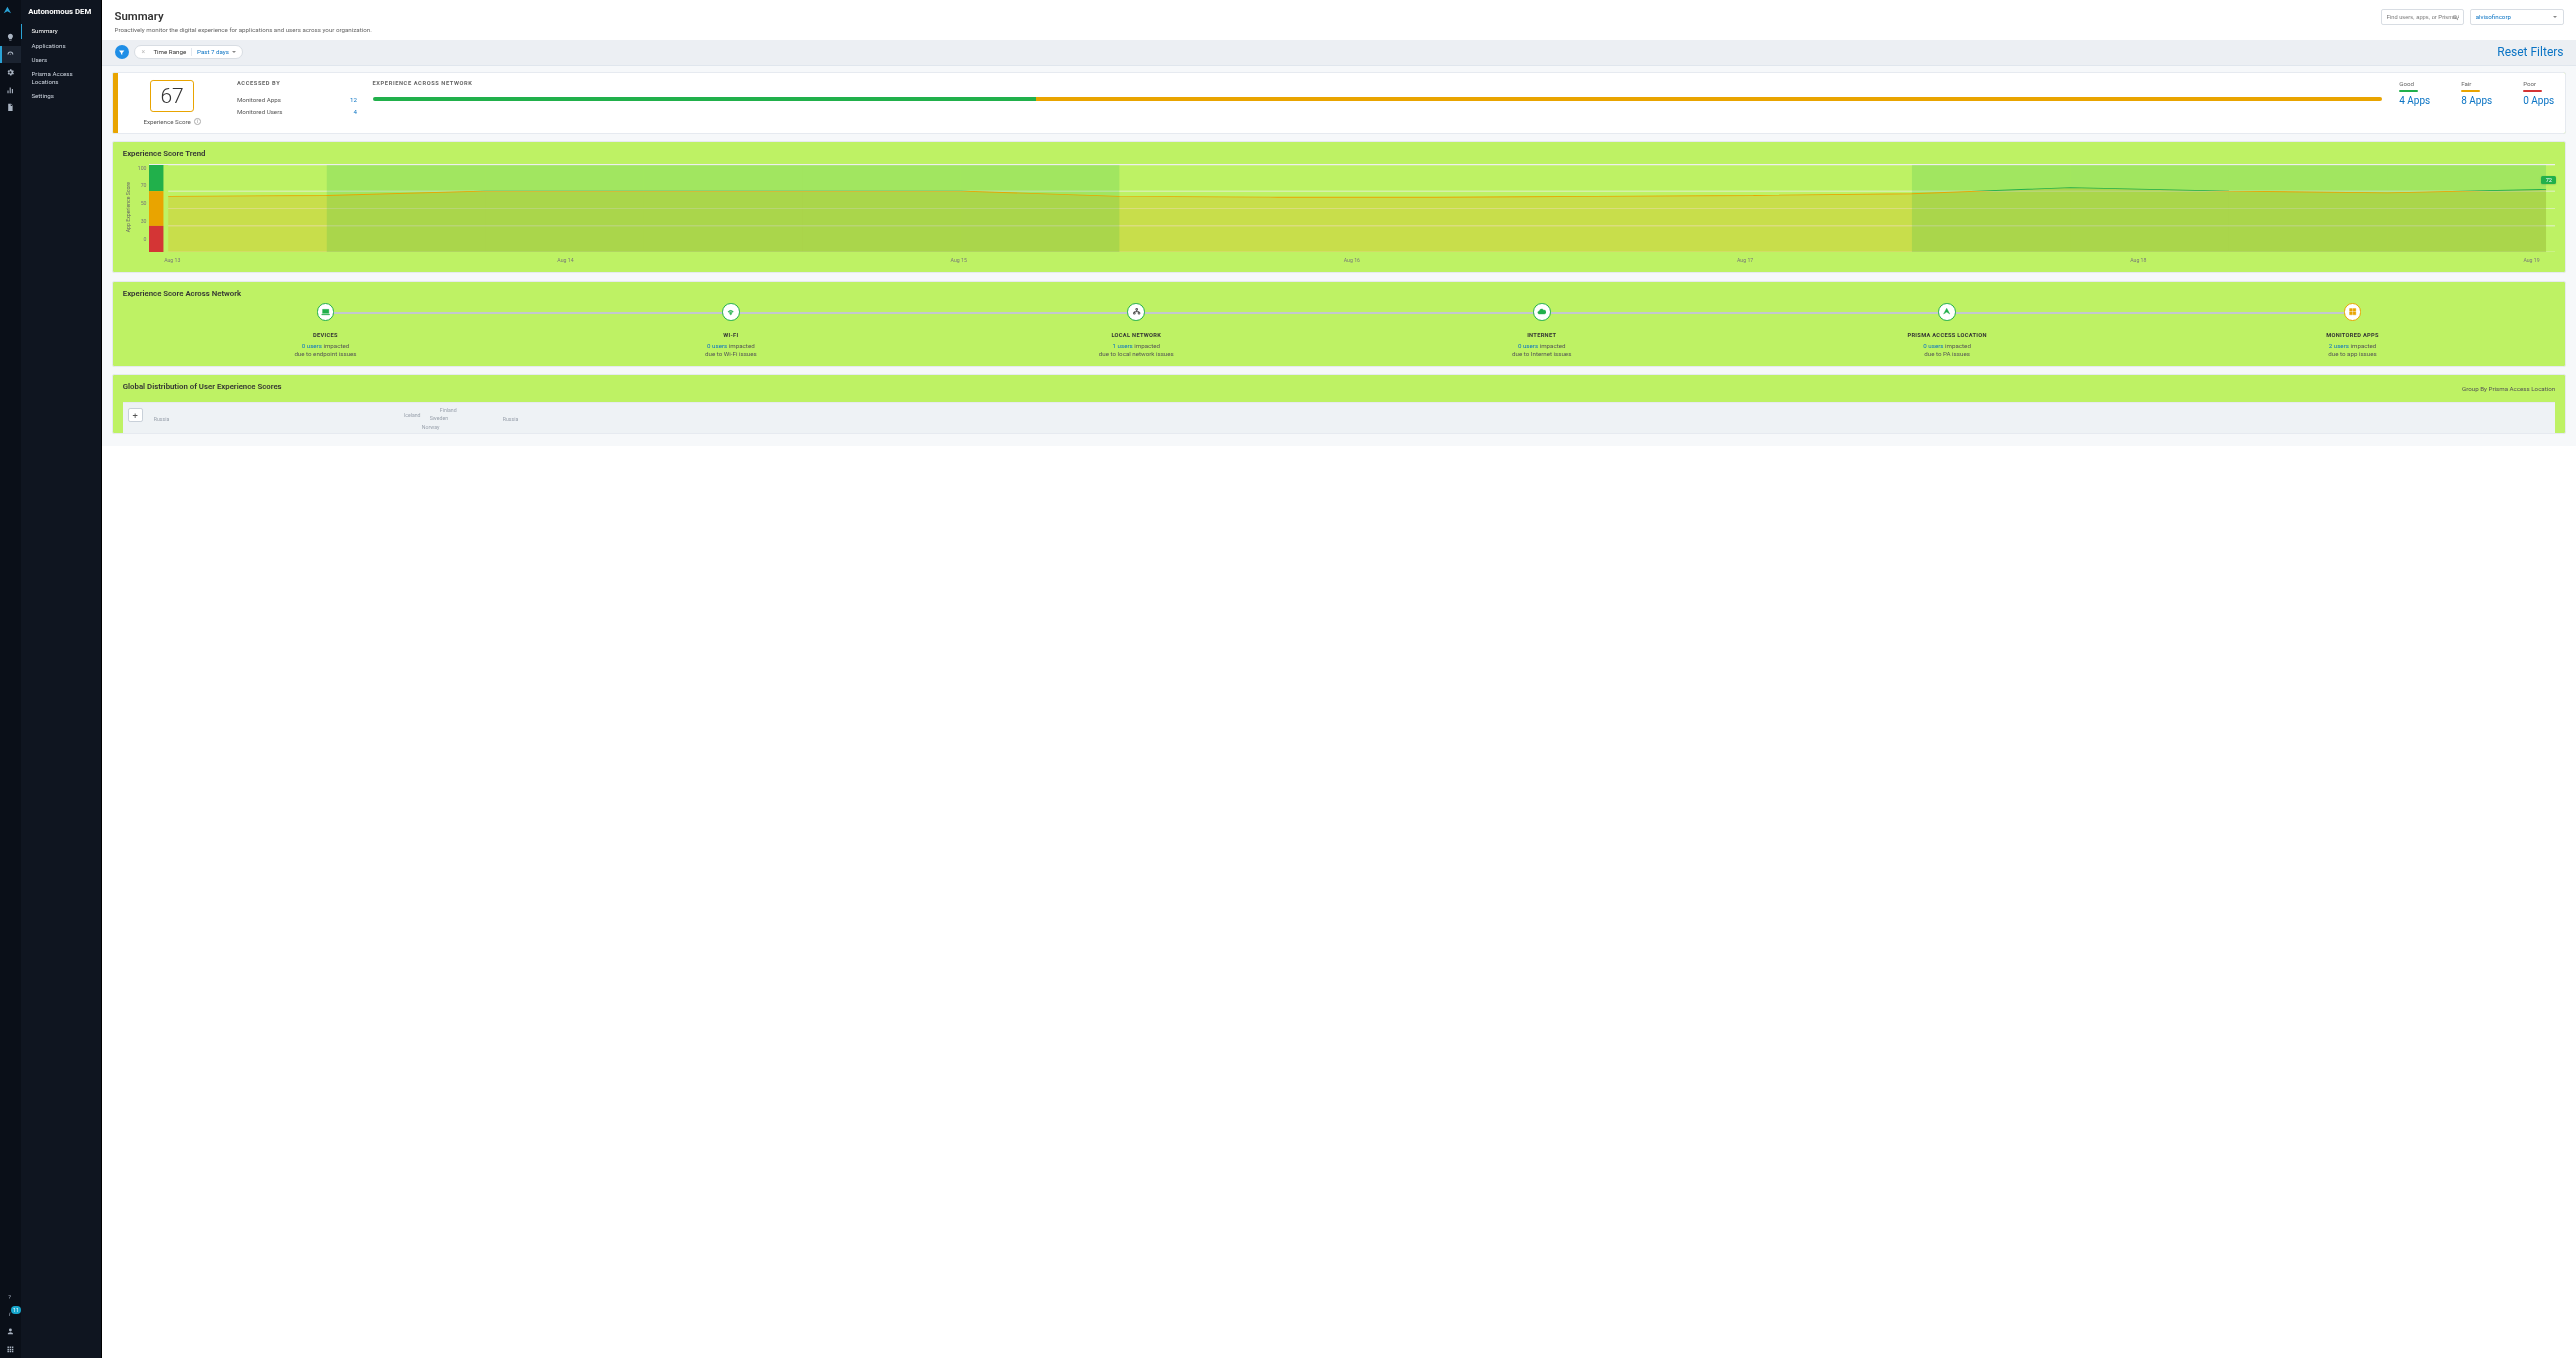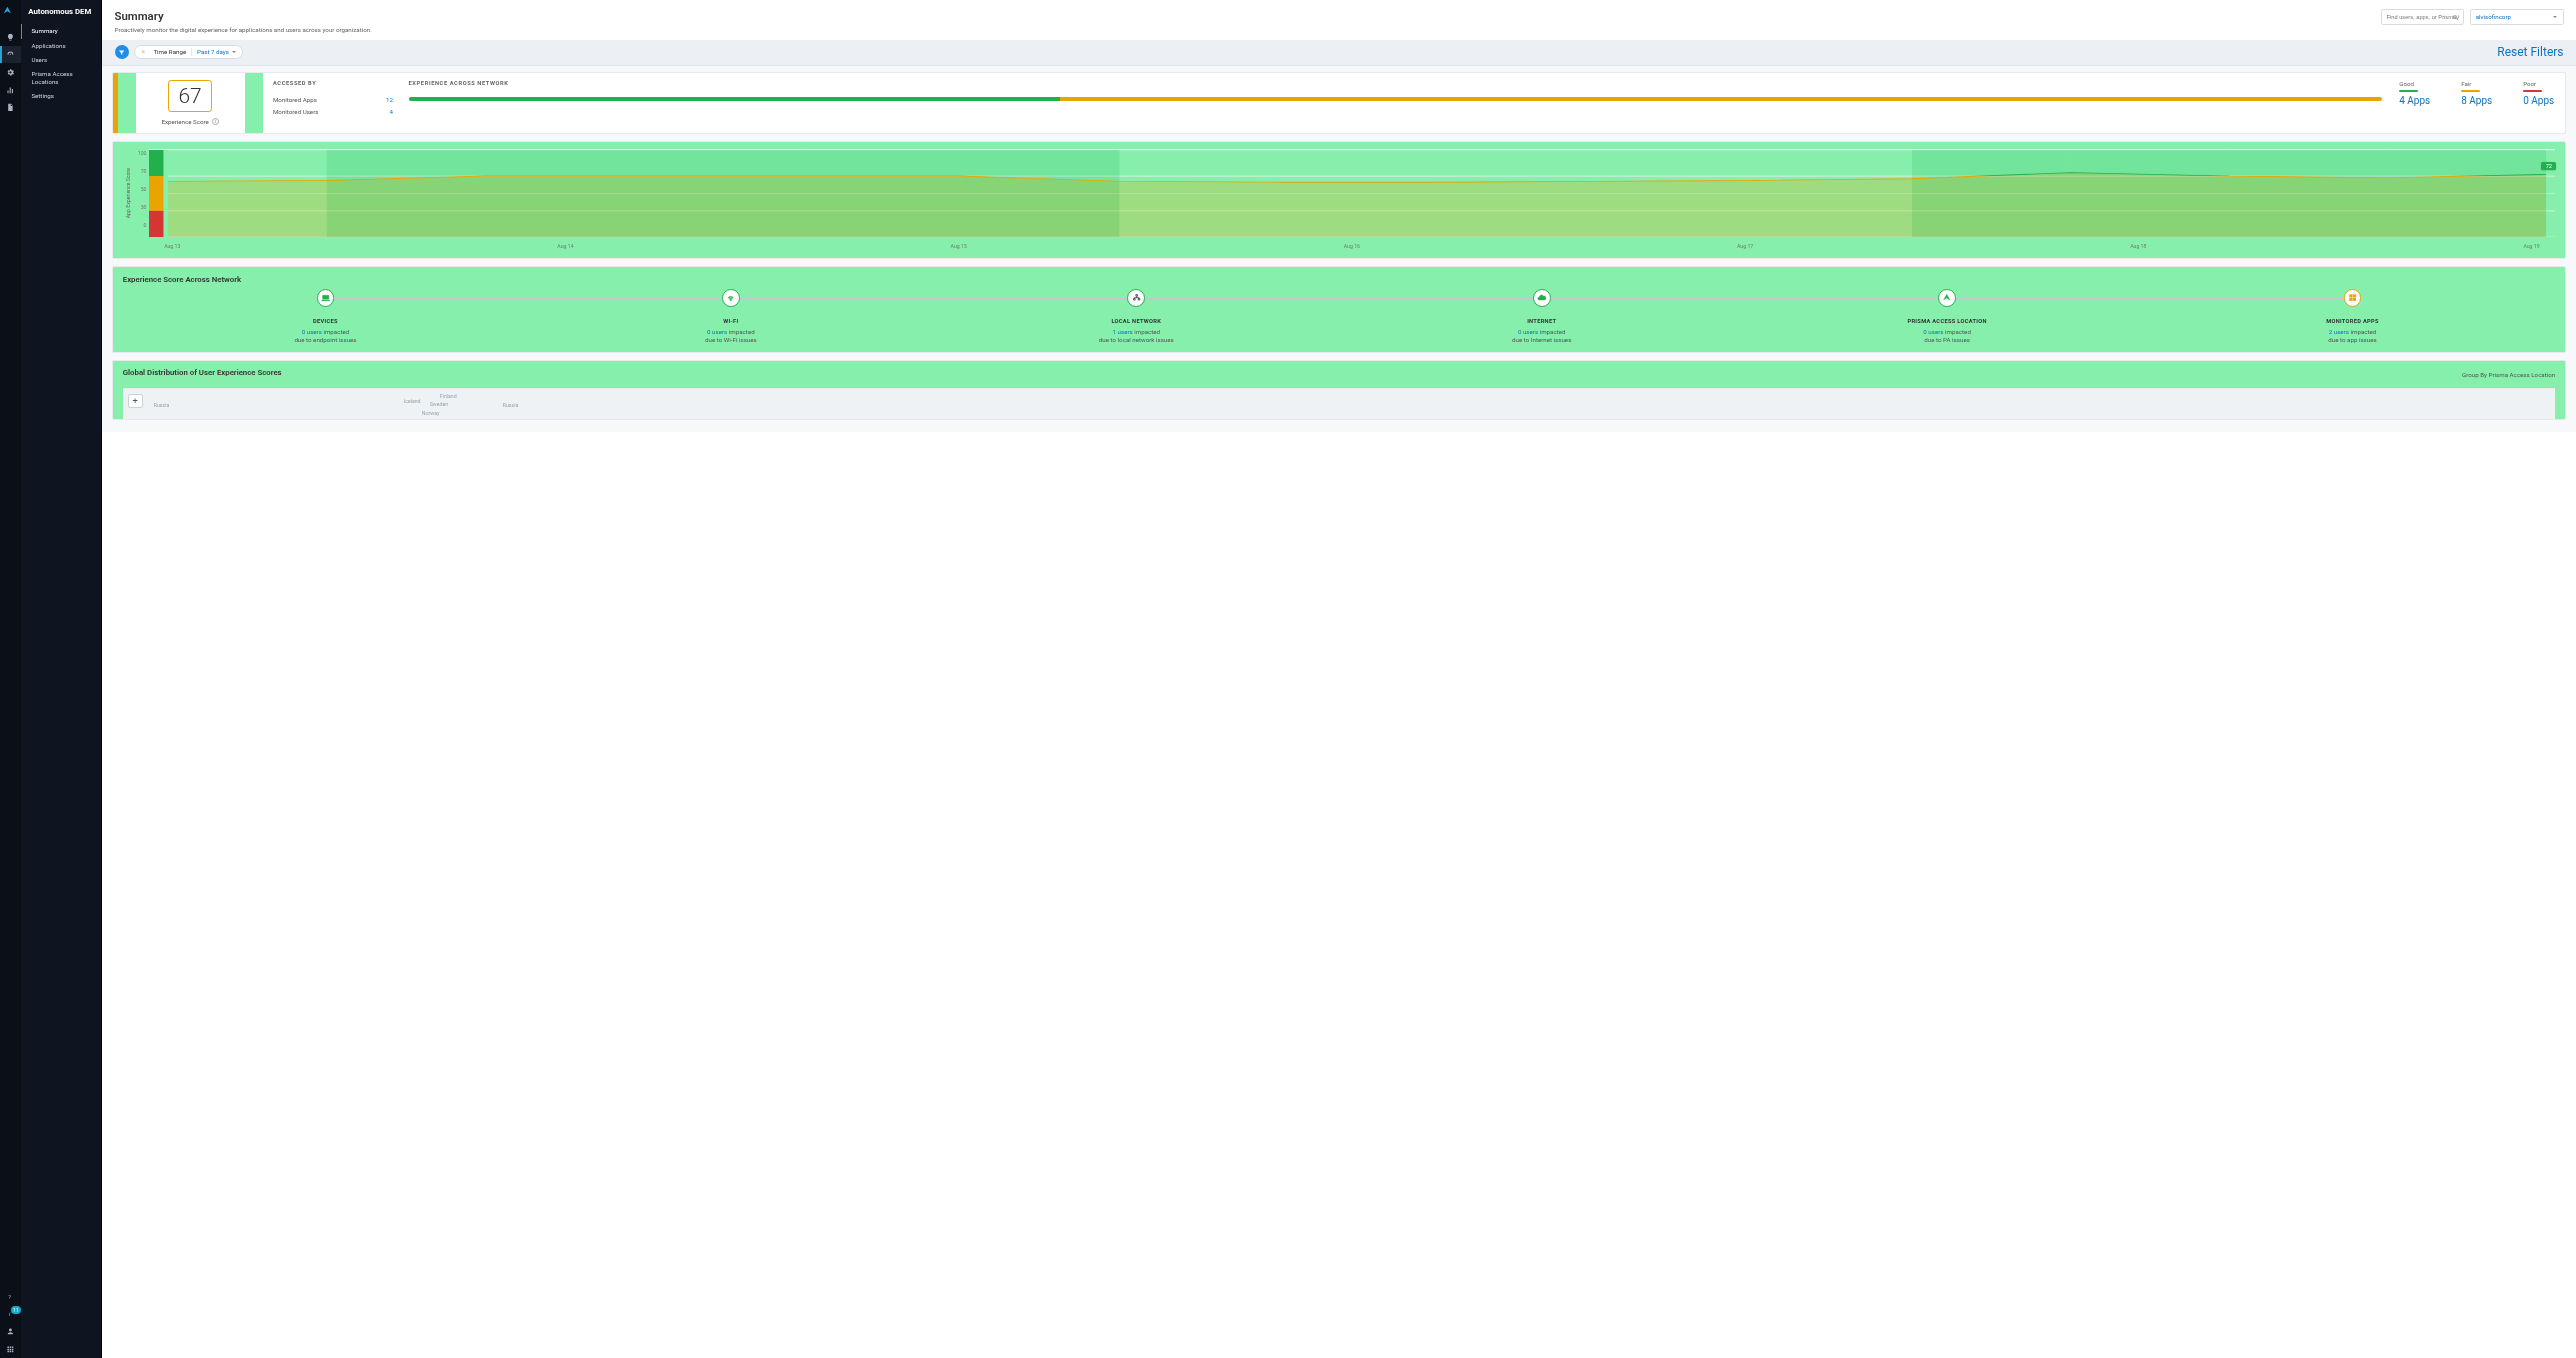--- a/index.html
+++ b/index.html
@@ -42,21 +42,21 @@
 
 .filterbar { background:#eceff3; padding:5.2px 12.5px; display:flex; align-items:center; gap:5.2px; border-bottom:0.5px solid #e0e6ed; }
 .filter-btn { width:14.6px; height:14.6px; border-radius:50%; background:#1f8ee6; display:flex; align-items:center; justify-content:center; cursor:pointer; }
 .chip { background:#fff; border:0.5px solid #d8dde3; border-radius:8.3px; height:14.6px; display:flex; align-items:center; padding:0 6.2px; font-size:6.2px; gap:5.2px; }
 .chip .sep { width:0.5px; height:8.3px; background:#e2e7ee; }
 .chip .val { color:#0b74c4; display:flex; align-items:center; gap:3.1px;}
 .reset { margin-left:auto; color:#0b74c4; font-size:12px; cursor:pointer; }
 
 
 .content { padding:6.2px 10.4px 12.5px; background:#f6f8fa; display:flex; flex-direction:column; gap:7.3px; }
-.card { background:#86efac; border:0.5px solid #e6eaf0; border-radius:2.1px; padding:7.3px 9.4px;gap:18px; }
+.card { background:#bef264; border:0.5px solid #e6eaf0; border-radius:2.1px; padding:7.3px 9.4px; }
 
 
 .sumrow { display:flex; align-items:stretch; padding:0 0 0 0; border-radius:2.1px; overflow:hidden; }
 .sumrow .accent { width:4.2px; background:#e9a400; }
 .scorebox { width:109px; display:flex; flex-direction:column; align-items:center; justify-content:center; padding:7.3px 5.2px; position:relative; background:#fff; }
 .scorebox .scoreframe { border:0.5px solid #e9a400; border-radius:3.1px; padding:3.1px 9.4px; font-size:21px; font-weight:300; color:#333; }
 .scorebox .scolabel { margin-top:5.2px; font-size:6.2px; color:#555; display:flex; align-items:center; gap:3.1px;}
 .rest { flex:1; display:flex; padding:7.3px 10.4px 9.4px; background:#fff; }
 .col { display:flex; flex-direction:column; }
 .secthdr { font-size:5.7px; letter-spacing:0.6px; color:#666; font-weight:700; text-transform:uppercase; margin-bottom:7.3px; }
@@ -252,20 +252,21 @@
         </div>
         <div class="legend3">
           <div class="it"><div class="lbl">Good</div><div class="line good"></div><a href="#">4 Apps</a></div>
           <div class="it"><div class="lbl">Fair</div><div class="line fair"></div><a href="#">8 Apps</a></div>
           <div class="it"><div class="lbl">Poor</div><div class="line poor"></div><a href="#">0 Apps</a></div>
         </div>
       </div>
     </div>
 
     <div class="card trendcard">
+      <div class="ctitle">Experience Score Trend</div>
       <div class="chartwrap">
         <div class="yaxislbl">App Experience Score</div>
         <div class="yaxis" id="yticks">
             <span>100</span>
             <span>70</span>
             <span>50</span>
             <span>30</span>
             <span>0</span>
           </div>
         <div class="chart">

